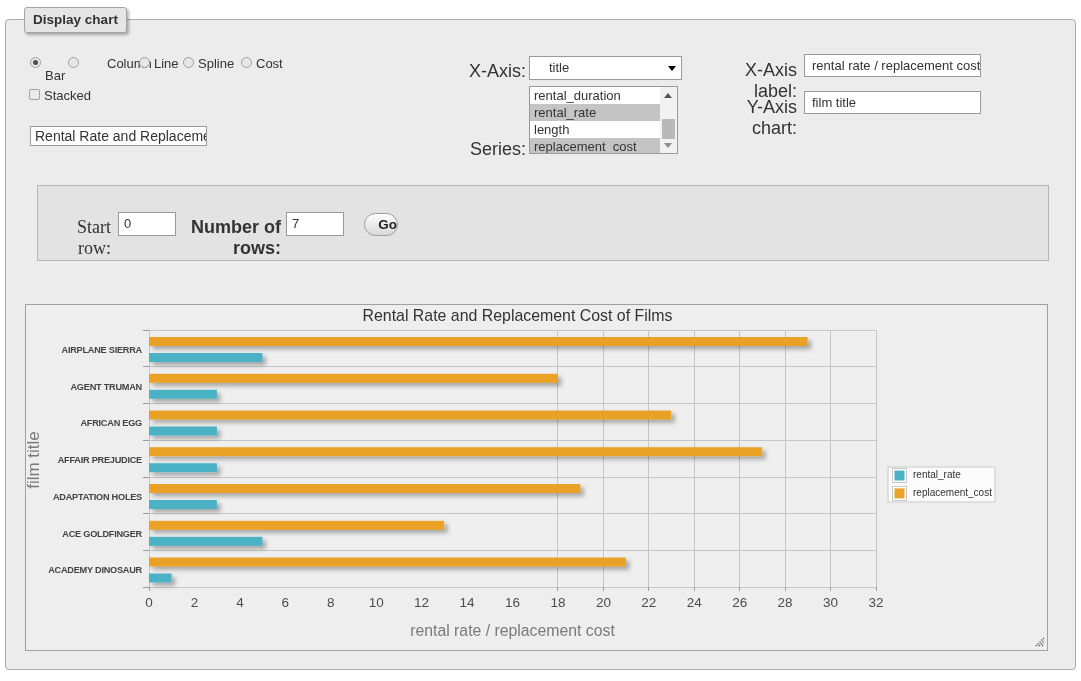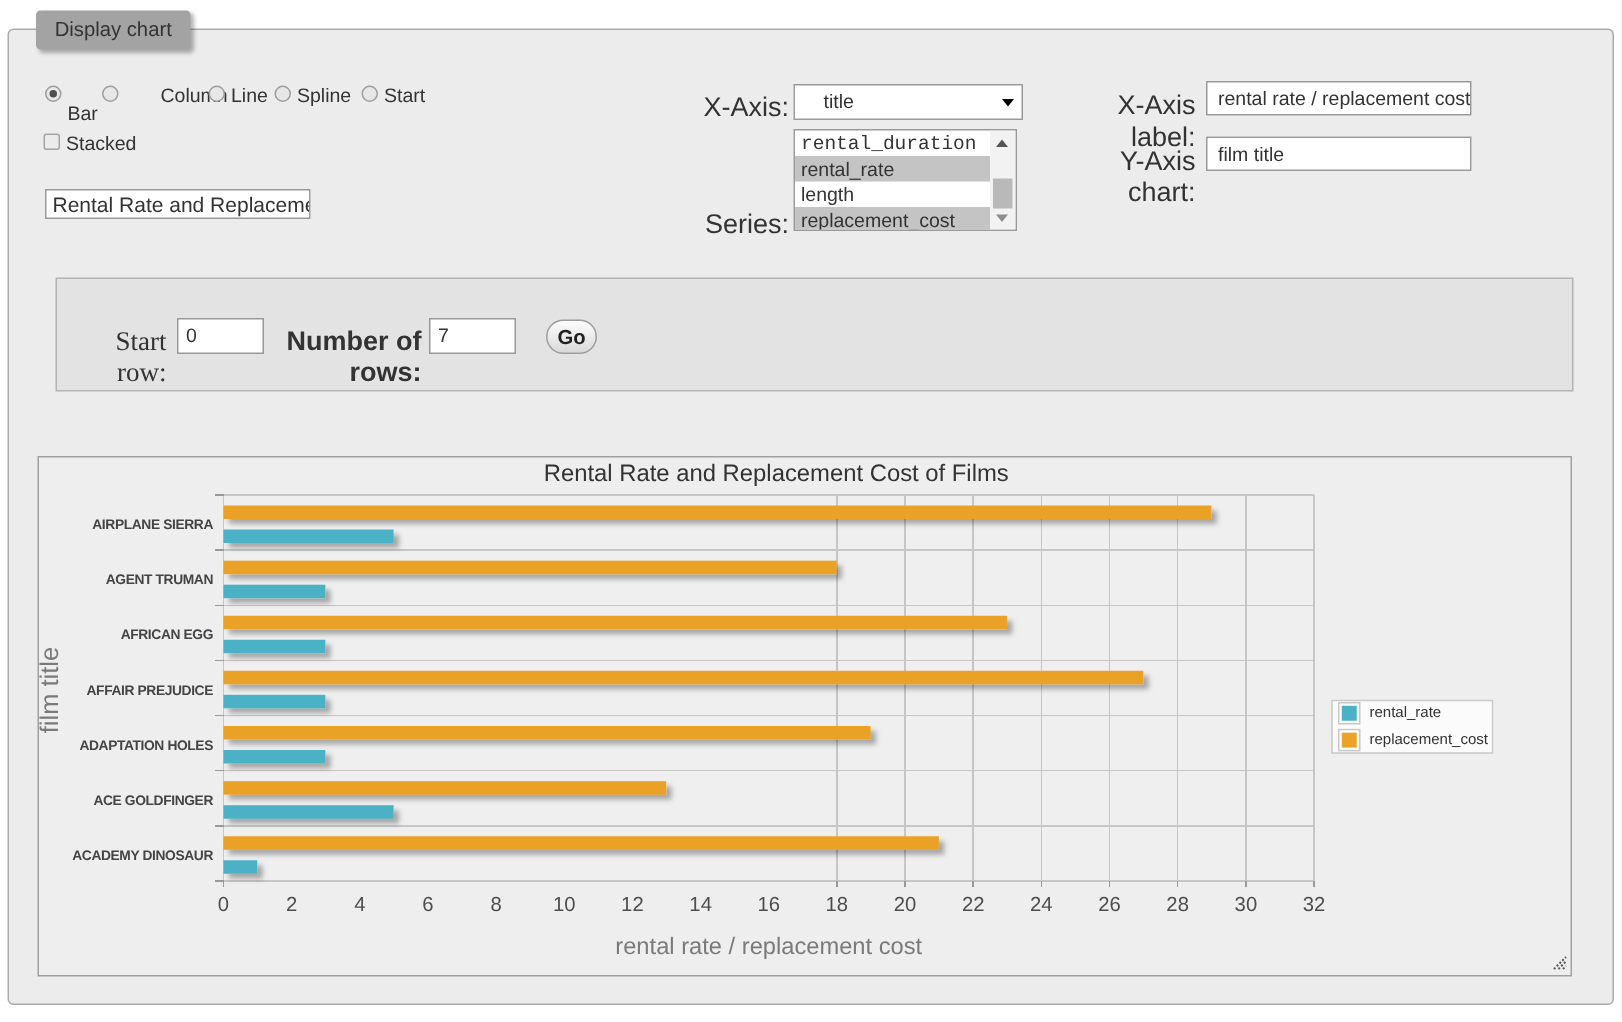--- a/index.html
+++ b/index.html
@@ -2,55 +2,55 @@
 <html><head>
 <meta charset="utf-8">
 <style>
 html,body{margin:0;padding:0;}
 body{width:1081px;height:681px;background:#fff;font-family:"Liberation Sans",sans-serif;}
 #page{position:relative;width:1081px;height:681px;overflow:hidden;}
 .abs{position:absolute;}
 .lbl{position:absolute;font-size:18px;color:#333;text-align:right;}
 .inp{position:absolute;background:#fff;border:1px solid #999;color:#333;font-size:13px;box-sizing:border-box;}
 #fieldset{left:5px;top:19px;width:1071px;height:651px;border:1px solid #ababab;background:#ececec;box-sizing:border-box;border-radius:4px;}
-#legendbox{left:24px;top:7px;width:103px;height:26px;background:#a3a3a3;border:1px solid #a3a3a3;border-radius:3px;box-shadow:2px 2px 3px rgba(0,0,0,0.3);box-sizing:border-box;text-align:center;line-height:24px;font-size:13.5px;font-weight:normal;color:#333;}
+#legendbox{left:24px;top:7px;width:103px;height:26px;background:#e5e5e5;border:1px solid #a3a3a3;border-radius:3px;box-shadow:2px 2px 3px rgba(0,0,0,0.3);box-sizing:border-box;text-align:center;line-height:24px;font-size:13.5px;font-weight:bold;color:#333;}
 .radio{position:absolute;width:11px;height:11px;border:1px solid #9e9e9e;border-radius:50%;background:#e7e7e7;box-sizing:border-box;}
 .radio.sel:after{content:"";position:absolute;left:2px;top:2px;width:5px;height:5px;border-radius:50%;background:#4d4d4d;}
 .rlbl{position:absolute;font-size:13px;color:#333;}
 .checkbox{position:absolute;width:11px;height:11px;border:1px solid #a3a3a3;background:#ebebeb;border-radius:2px;box-sizing:border-box;}
 </style>
 </head>
 <body>
 <div id="page">
   <div class="abs" id="fieldset"></div>
   <div class="abs" id="legendbox">Display chart</div>
 
   <div class="radio sel" style="left:30px;top:57px;"></div>
   <div class="rlbl" style="left:45px;top:56px;margin-top:12px;">Bar</div>
   <div class="radio" style="left:68px;top:57px;"></div>
   <div class="rlbl" style="left:83px;top:56px;margin-left:24px;">Column</div>
   <div class="radio" style="left:139px;top:57px;"></div>
   <div class="rlbl" style="left:154px;top:56px;">Line</div>
   <div class="radio" style="left:183px;top:57px;"></div>
   <div class="rlbl" style="left:198px;top:56px;">Spline</div>
   <div class="radio" style="left:241px;top:57px;"></div>
-  <div class="rlbl" style="left:256px;top:56px;">Start</div>
+  <div class="rlbl" style="left:256px;top:56px;">Cost</div>
 
   <div class="checkbox" style="left:29px;top:89px;"></div>
   <div class="rlbl" style="left:44px;top:88px;">Stacked</div>
 
   <div class="inp" style="left:30px;top:126px;width:177px;height:20px;font-size:14px;line-height:18px;padding-left:4px;overflow:hidden;white-space:nowrap;">Rental Rate and Replacement Cost of Films</div>
 
   <div class="lbl" style="left:460px;top:61px;width:66px;">X-Axis:</div>
   <div class="inp" style="left:529px;top:56px;width:153px;height:24px;line-height:22px;padding-left:19px;">title
     <span style="position:absolute;right:5px;top:9px;width:0;height:0;border-left:4.5px solid transparent;border-right:4.5px solid transparent;border-top:5.5px solid #000;"></span>
   </div>
 
   <div class="inp" style="left:529px;top:86px;width:149px;height:68px;padding:0;overflow:hidden;">
-    <div style="position:absolute;left:0;top:0;right:17px;height:17px;line-height:17px;padding-left:4px;font-family:Liberation Mono, monospace;">rental_duration</div>
+    <div style="position:absolute;left:0;top:0;right:17px;height:17px;line-height:17px;padding-left:4px;">rental_duration</div>
     <div style="position:absolute;left:0;top:17px;right:17px;height:17px;line-height:17px;padding-left:4px;background:#c4c4c4;">rental_rate</div>
     <div style="position:absolute;left:0;top:34px;right:17px;height:17px;line-height:17px;padding-left:4px;">length</div>
     <div style="position:absolute;left:0;top:51px;right:17px;height:17px;line-height:17px;padding-left:4px;background:#c4c4c4;">replacement_cost</div>
 
     <div style="position:absolute;right:0;top:0;width:17px;height:66px;background:#f2f2f2;">
       <div style="position:absolute;left:4px;top:6px;width:0;height:0;border-left:4.5px solid transparent;border-right:4.5px solid transparent;border-bottom:5.5px solid #555;"></div>
       <div style="position:absolute;left:2px;top:32px;width:13px;height:20px;background:#b9b9b9;"></div>
       <div style="position:absolute;left:4px;bottom:5px;width:0;height:0;border-left:4.5px solid transparent;border-right:4.5px solid transparent;border-top:5.5px solid #8d8d8d;"></div>
     </div>
   </div>
@@ -59,21 +59,21 @@
   <div class="lbl" style="left:710px;top:60px;width:87px;">X-Axis label:</div>
   <div class="inp" style="left:804px;top:54px;width:177px;height:23px;line-height:21px;padding-left:7px;overflow:hidden;white-space:nowrap;">rental rate / replacement cost</div>
   <div class="lbl" style="left:710px;top:97px;width:87px;">Y-Axis chart:</div>
   <div class="inp" style="left:804px;top:91px;width:177px;height:23px;line-height:21px;padding-left:7px;">film title</div>
 
   <div class="abs" style="left:37px;top:185px;width:1012px;height:76px;background:#e3e3e3;border:1px solid #b5b5b5;box-sizing:border-box;"></div>
   <div class="lbl" style="left:40px;top:217px;width:71px;font-family:Liberation Serif, serif;">Start row:</div>
   <div class="inp" style="left:118px;top:212px;width:58px;height:24px;line-height:22px;padding-left:5px;">0</div>
   <div class="lbl" style="left:170px;top:217px;width:111px;font-weight:bold;">Number of rows:</div>
   <div class="inp" style="left:286px;top:212px;width:58px;height:24px;line-height:22px;padding-left:5px;">7</div>
-  <div class="abs" style="left:364px;top:213px;width:34px;height:23px;border:1px solid #9d9d9d;border-radius:12px;background:linear-gradient(#fdfdfd,#d9d9d9);box-sizing:border-box;text-align:center;line-height:21px;font-size:13.5px;font-weight:bold;color:#222;">Go</div>
+  <div class="abs" style="left:364px;top:213px;width:34px;height:23px;border:1px solid #9d9d9d;border-radius:12px;background:linear-gradient(#fdfdfd,#d9d9d9);box-sizing:border-box;text-align:right;line-height:21px;font-size:13.5px;font-weight:bold;color:#222;">Go</div>
 
   <div class="abs" style="left:25px;top:304px;width:1023px;height:347px;border:1px solid #a0a0a0;background:#eeeeee;box-sizing:border-box;">
     <svg width="1021" height="345" style="position:absolute;left:0;top:0;">
       <rect x="123.0" y="25.0" width="727.0" height="257.25" fill="#efefef" stroke="none"></rect>
 <g stroke="#c6c6c6" stroke-width="1" shape-rendering="crispEdges">
 <line x1="123.0" y1="25.0" x2="123.0" y2="282.25"></line>
 <line x1="850.0" y1="25.0" x2="850.0" y2="282.25"></line>
 <line x1="850.0" y1="25.0" x2="850.0" y2="282.25"></line>
 <line x1="668.2" y1="25.0" x2="668.2" y2="282.25"></line>
 <line x1="850.0" y1="25.0" x2="850.0" y2="282.25"></line>

